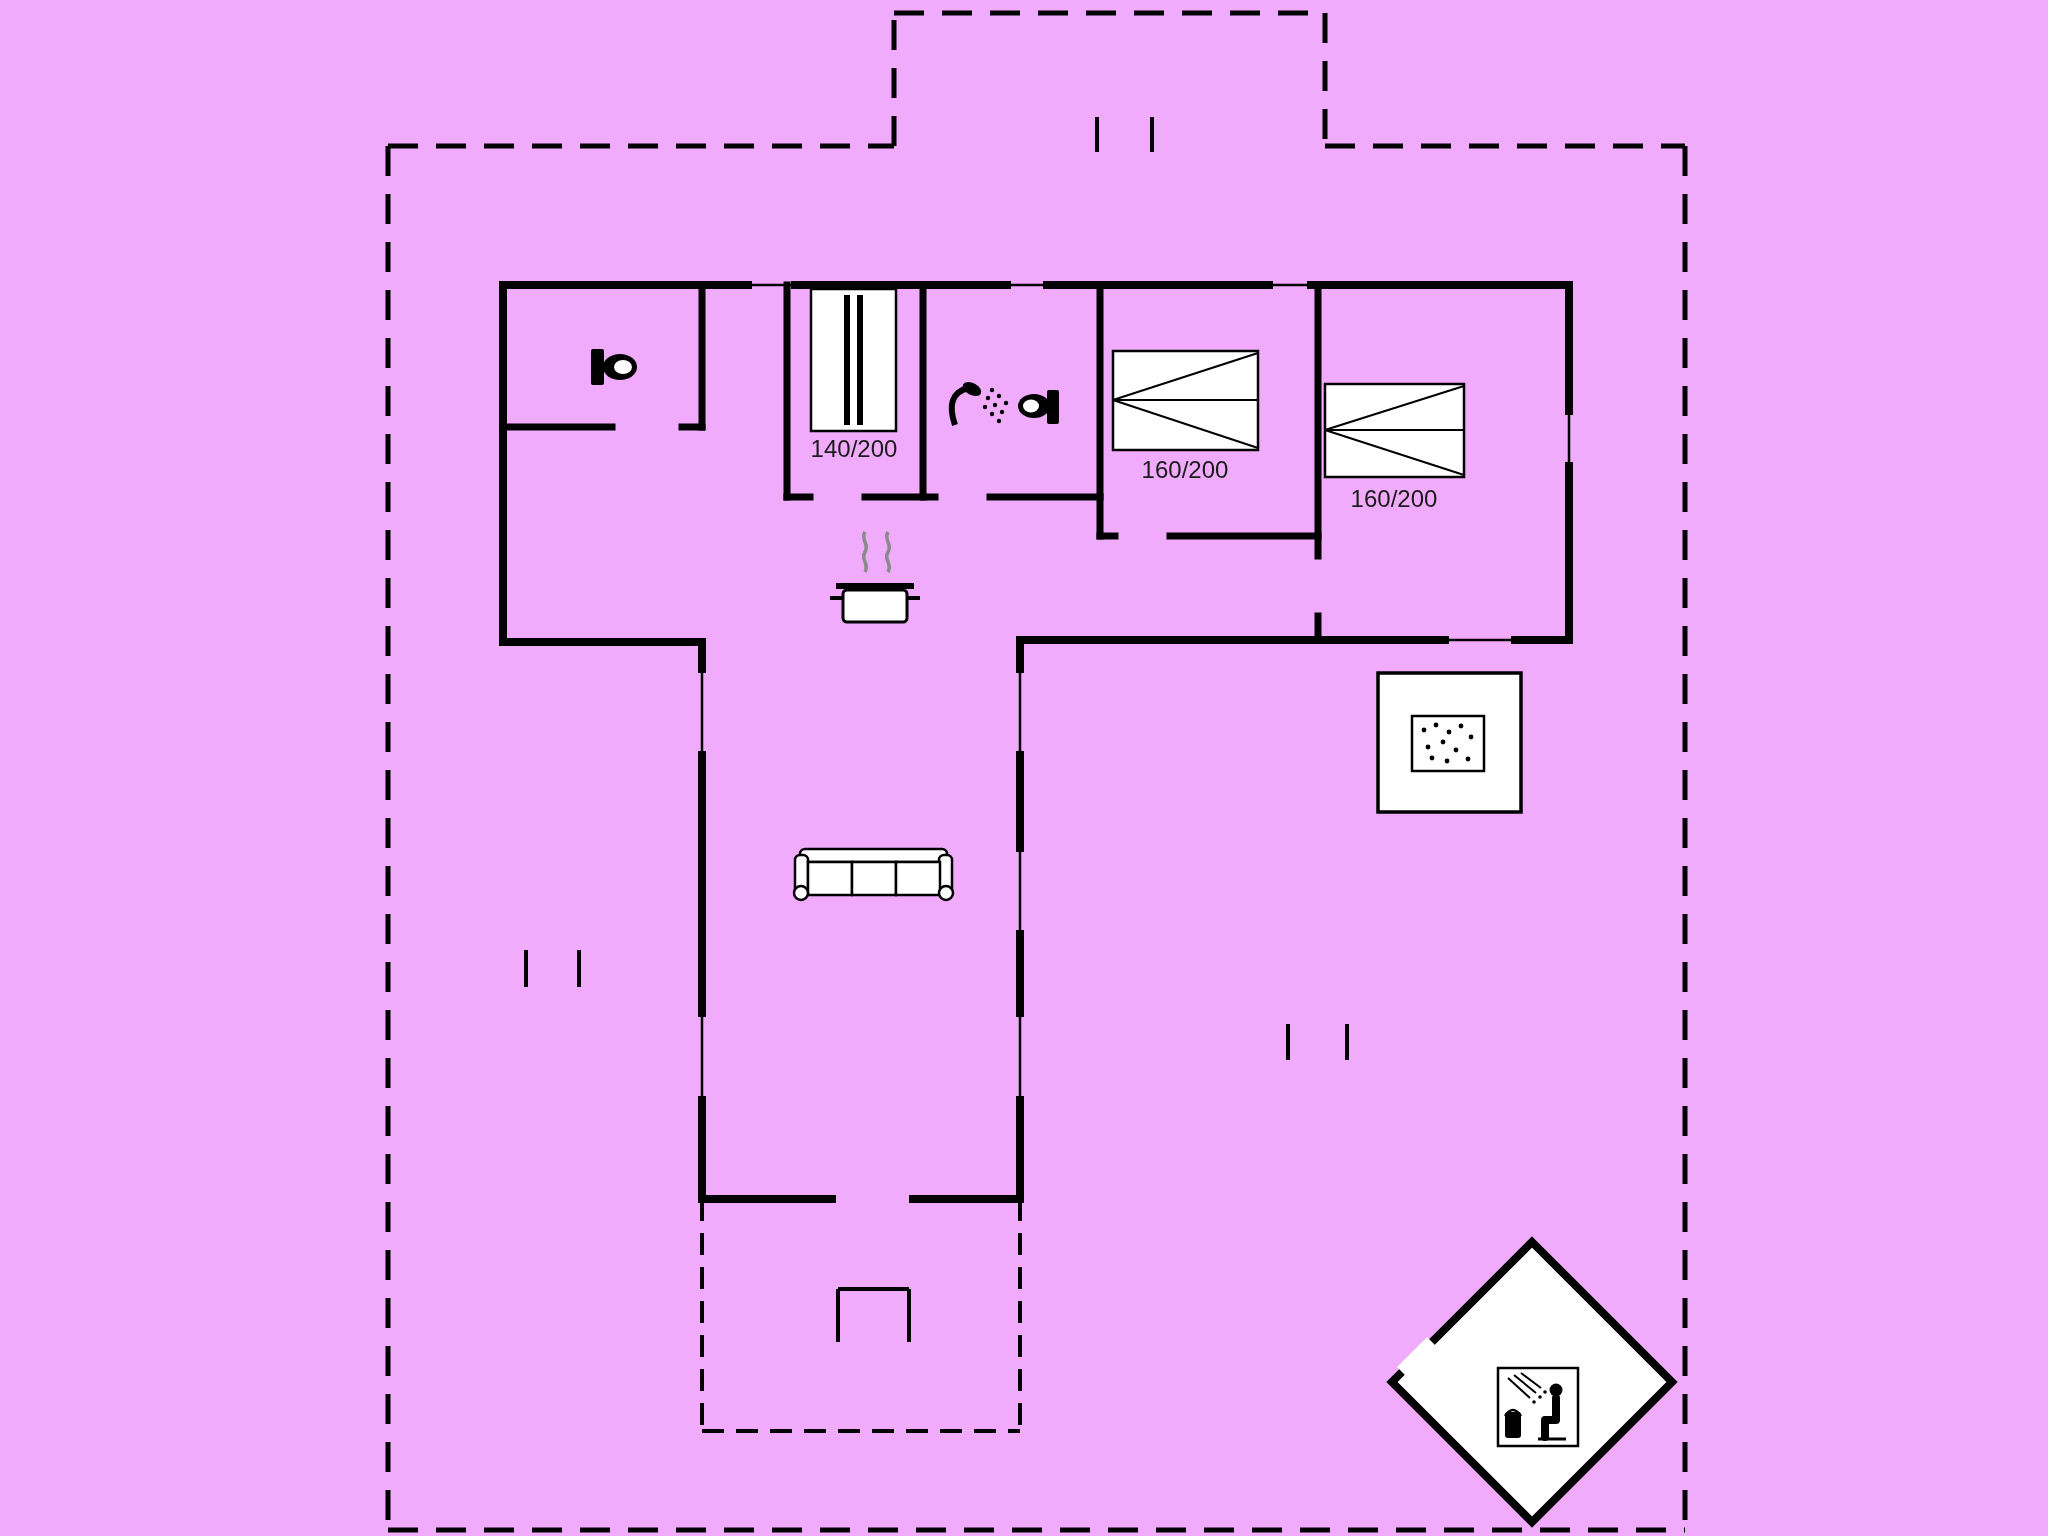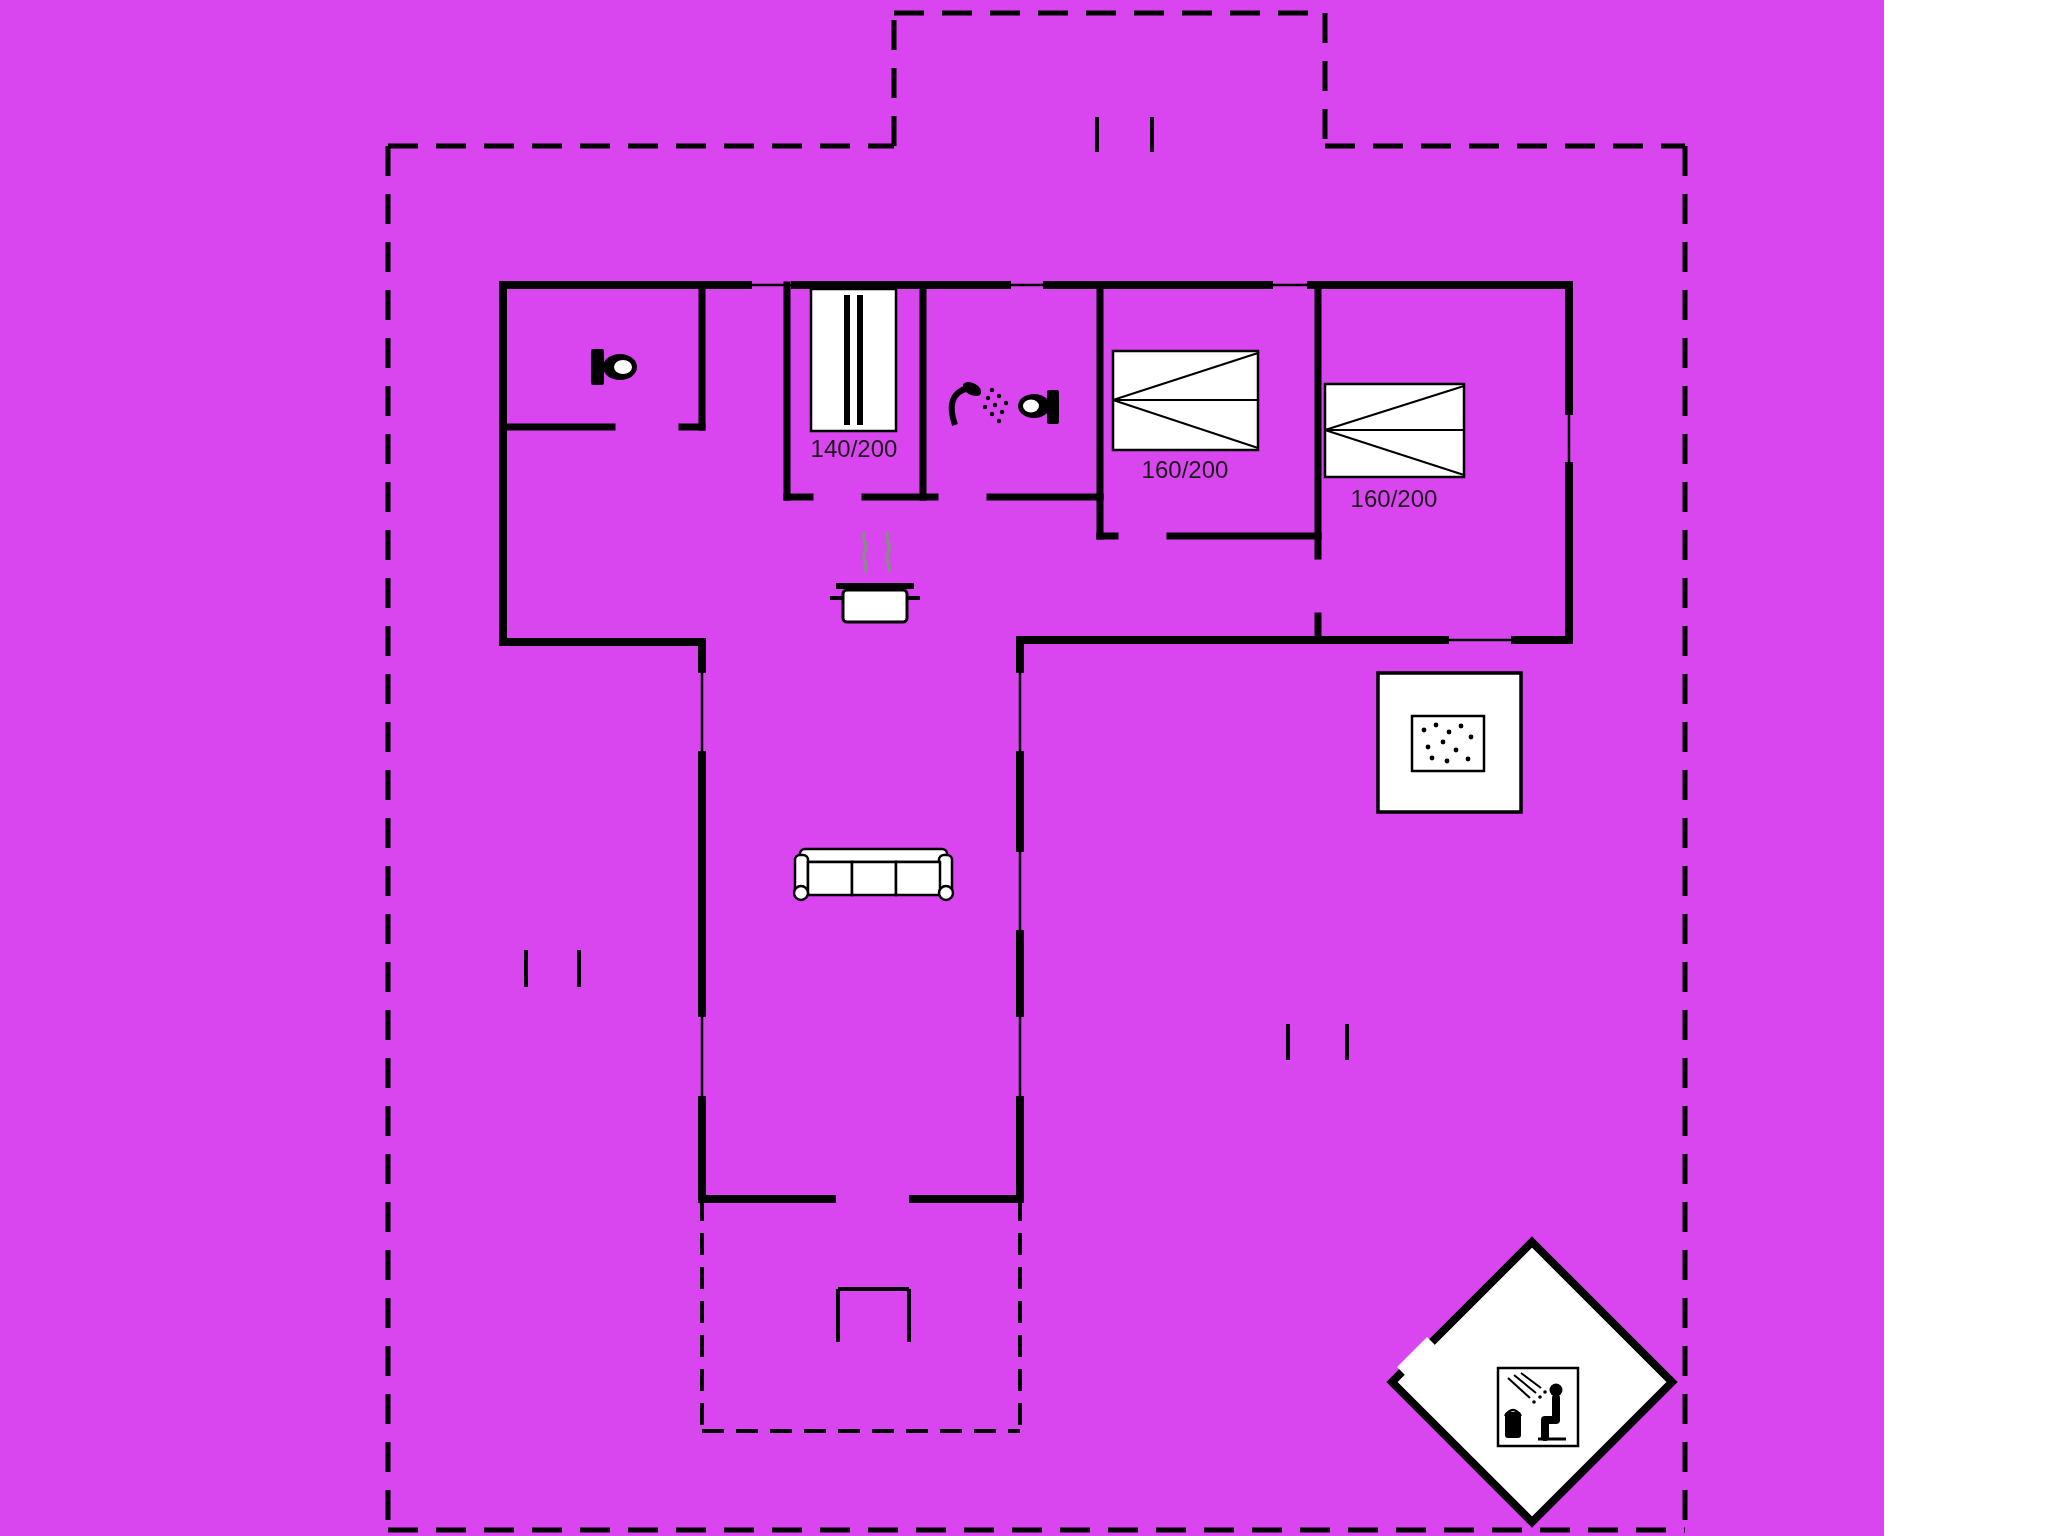--- a/index.html
+++ b/index.html
@@ -1,23 +1,23 @@
 <!DOCTYPE html>
 <html><head>
 <meta charset="utf-8">
 <style>
   html, body {
     margin: 0;
     padding: 0;
     background: #ffffff;
   }
   .plan-wrap {
-    width: 1884px;
+    width: 2048px;
     height: 1536px;
-    background: #d946ef;
+    background: #f0abfc;
     position: relative;
     overflow: hidden;
   }
   svg { display: block; }
   .bed-label {
     font-family: "Liberation Sans", sans-serif;
     font-size: 24px;
     fill: #1a1a1a;
   }
   .wall        { stroke: #000; stroke-width: 8; stroke-linecap: square; }

